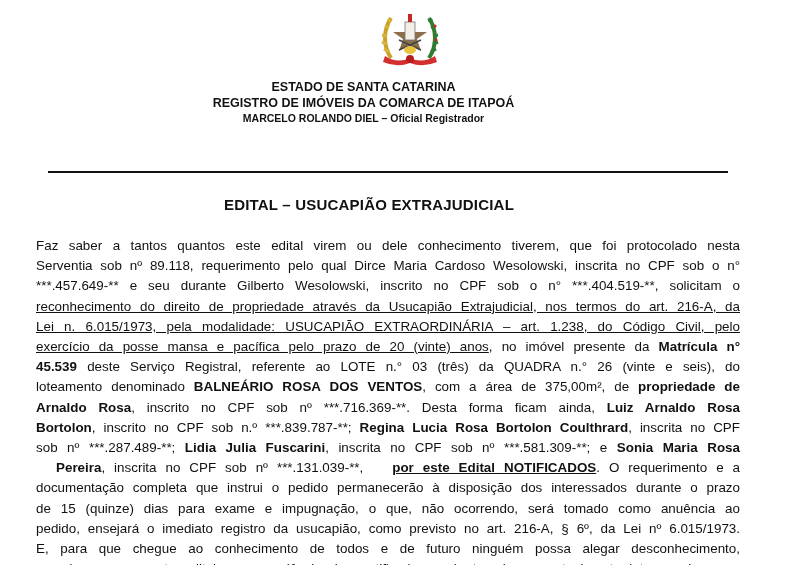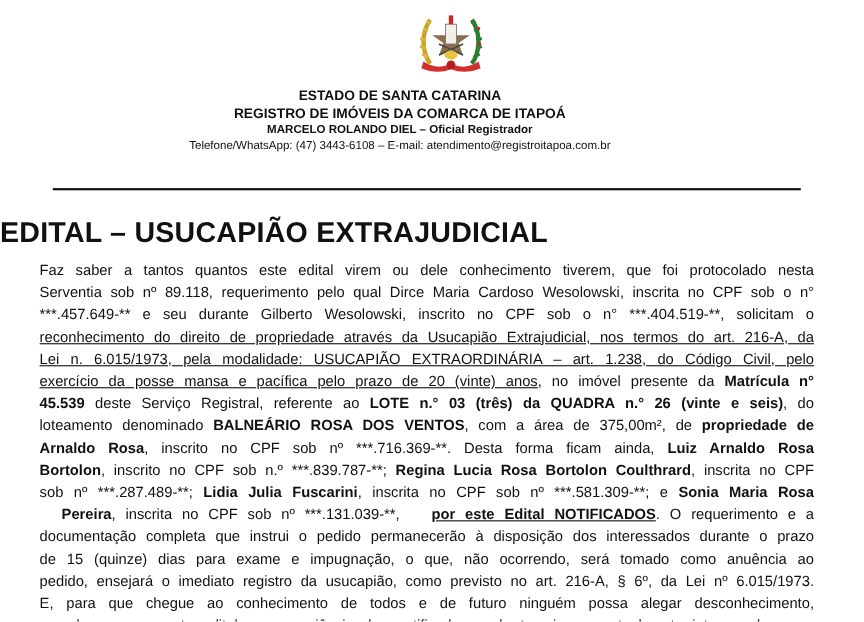--- a/index.html
+++ b/index.html
@@ -4,21 +4,21 @@
 <style>
   html, body { margin: 0; padding: 0; background: #ffffff; }
   body { width: 785px; height: 565px; overflow: hidden; position: relative; font-family: "Liberation Sans", "DejaVu Sans", sans-serif; color: #111; }
   .crest { position: absolute; left: 377px; top: 6px; width: 66px; height: 64px; }
   .header { position: absolute; left: 0; top: 79px; width: 727px; text-align: center; }
   .h1 { font-weight: bold; font-size: 12.5px; line-height: 16px; margin: 0; }
   .h2 { font-weight: bold; font-size: 12.5px; line-height: 16px; margin: 0; }
   .h3 { font-weight: bold; font-size: 10.5px; line-height: 14px; margin: 0; }
   .h4 { font-size: 10.5px; line-height: 14px; margin: 0; }
   .sep { position: absolute; left: 48px; top: 171px; width: 680px; height: 0; border-top: 2px solid #111; }
-  .title { position: absolute; left: 0; top: 196px; width: 738px; font-weight: bold; font-size: 26px; letter-spacing: 0.2px; }
+  .title { position: absolute; left: 0; top: 196px; width: 738px; text-align: center; font-weight: bold; font-size: 15px; letter-spacing: 0.2px; }
   .body { position: absolute; left: 36px; top: 236px; width: 704px; font-size: 13.4px; line-height: 20.2px; text-align: justify; }
   .body p { margin: 0; }
   .line { display: block; text-align: justify; text-align-last: justify; white-space: nowrap; }
 </style>
 </head>
 <body>
 
 <div class="crest">
   <svg width="66" height="64" viewBox="0 0 66 64">
 
@@ -40,36 +40,35 @@
 
     <path d="M8 50 Q20 58 33 52 Q46 58 58 50 L60 56 Q46 62 33 57 Q20 62 6 56 Z" fill="#d32f2f"></path>
     <circle cx="33" cy="53" r="4" fill="#b71c1c"></circle>
   </svg>
 </div>
 
 <div class="header">
   <p class="h1">ESTADO DE SANTA CATARINA</p>
   <p class="h2">REGISTRO DE IMÓVEIS DA COMARCA DE ITAPOÁ</p>
   <p class="h3">MARCELO ROLANDO DIEL – Oficial Registrador</p>
-  <p class="h4">Telefone/WhatsApp: (47) 3443-6108 – E-mail: atendimento@registroitapoa.com.br</p>
 </div>
 
 <div class="sep"></div>
 
 <div class="title">EDITAL – USUCAPIÃO EXTRAJUDICIAL</div>
 
 <div class="body">
   <p id="body-text">
       <span class="line"><span>Faz saber a tantos quantos este edital virem ou dele conhecimento tiverem, que foi protocolado nesta</span></span>
       <span class="line"><span>Serventia sob nº 89.118, requerimento pelo qual Dirce Maria Cardoso Wesolowski, inscrita no CPF sob o n°</span></span>
       <span class="line"><span>***.457.649-** e seu durante Gilberto Wesolowski, inscrito no CPF sob o n° ***.404.519-**, solicitam o</span></span>
       <span class="line"><span style="text-decoration: underline;">reconhecimento do direito de propriedade através da Usucapião Extrajudicial, nos termos do art. 216-A, da</span></span>
       <span class="line"><span style="text-decoration: underline;">Lei n. 6.015/1973, pela modalidade: USUCAPIÃO EXTRAORDINÁRIA – art. 1.238, do Código Civil, pelo</span></span>
       <span class="line"><span style="text-decoration: underline;">exercício da posse mansa e pacífica pelo prazo de 20 (vinte) anos</span><span>, no imóvel presente da </span><span style="font-weight: bold;">Matrícula n°</span></span>
-      <span class="line"><span style="font-weight: bold;">45.539</span><span> deste Serviço Registral, referente ao </span><span style="font-weight: bold;">LOTE n.° 03 (três) da QUADRA n.° 26 (vinte e seis)</span><span>, do</span></span>
+      <span class="line"><span style="font-weight: bold;">45.539</span><span> deste Serviço Registral, referente ao </span><span style="font-weight: normal;">LOTE n.° 03 (três) da QUADRA n.° 26 (vinte e seis)</span><span>, do</span></span>
       <span class="line"><span>loteamento denominado </span><span style="font-weight: bold;">BALNEÁRIO ROSA DOS VENTOS</span><span>, com a área de 375,00m², de </span><span style="font-weight: bold;">propriedade de</span></span>
       <span class="line"><span style="font-weight: bold;">Arnaldo Rosa</span><span>, inscrito no CPF sob nº ***.716.369-**. Desta forma ficam ainda, </span><span style="font-weight: bold;">Luiz Arnaldo Rosa</span></span>
       <span class="line"><span style="font-weight: bold;">Bortolon</span><span>, inscrito no CPF sob n.º ***.839.787-**; </span><span style="font-weight: bold;">Regina Lucia Rosa Bortolon Coulthrard</span><span>, inscrita no CPF</span></span>
       <span class="line"><span>sob nº ***.287.489-**; </span><span style="font-weight: bold;">Lidia Julia Fuscarini</span><span>, inscrita no CPF sob nº ***.581.309-**; e </span><span style="font-weight: bold;">Sonia Maria Rosa</span></span>
       <span class="line"><span style="font-weight: bold; padding-left: 20px;">Pereira</span><span>, inscrita no CPF sob nº ***.131.039-**, </span><span style="font-weight: bold; text-decoration: underline; margin-left: 20px;">por este Edital NOTIFICADOS</span><span>. O requerimento e a</span></span>
       <span class="line"><span>documentação completa que instrui o pedido permanecerão à disposição dos interessados durante o prazo</span></span>
       <span class="line"><span>de 15 (quinze) dias para exame e impugnação, o que, não ocorrendo, será tomado como anuência ao</span></span>
       <span class="line"><span>pedido, ensejará o imediato registro da usucapião, como previsto no art. 216-A, § 6º, da Lei nº 6.015/1973.</span></span>
       <span class="line"><span>E, para que chegue ao conhecimento de todos e de futuro ninguém possa alegar desconhecimento,</span></span>
       <span class="line"><span>expede-se o presente edital, para a ciência dos notificados e de terceiros eventualmente interessados, que</span></span>

